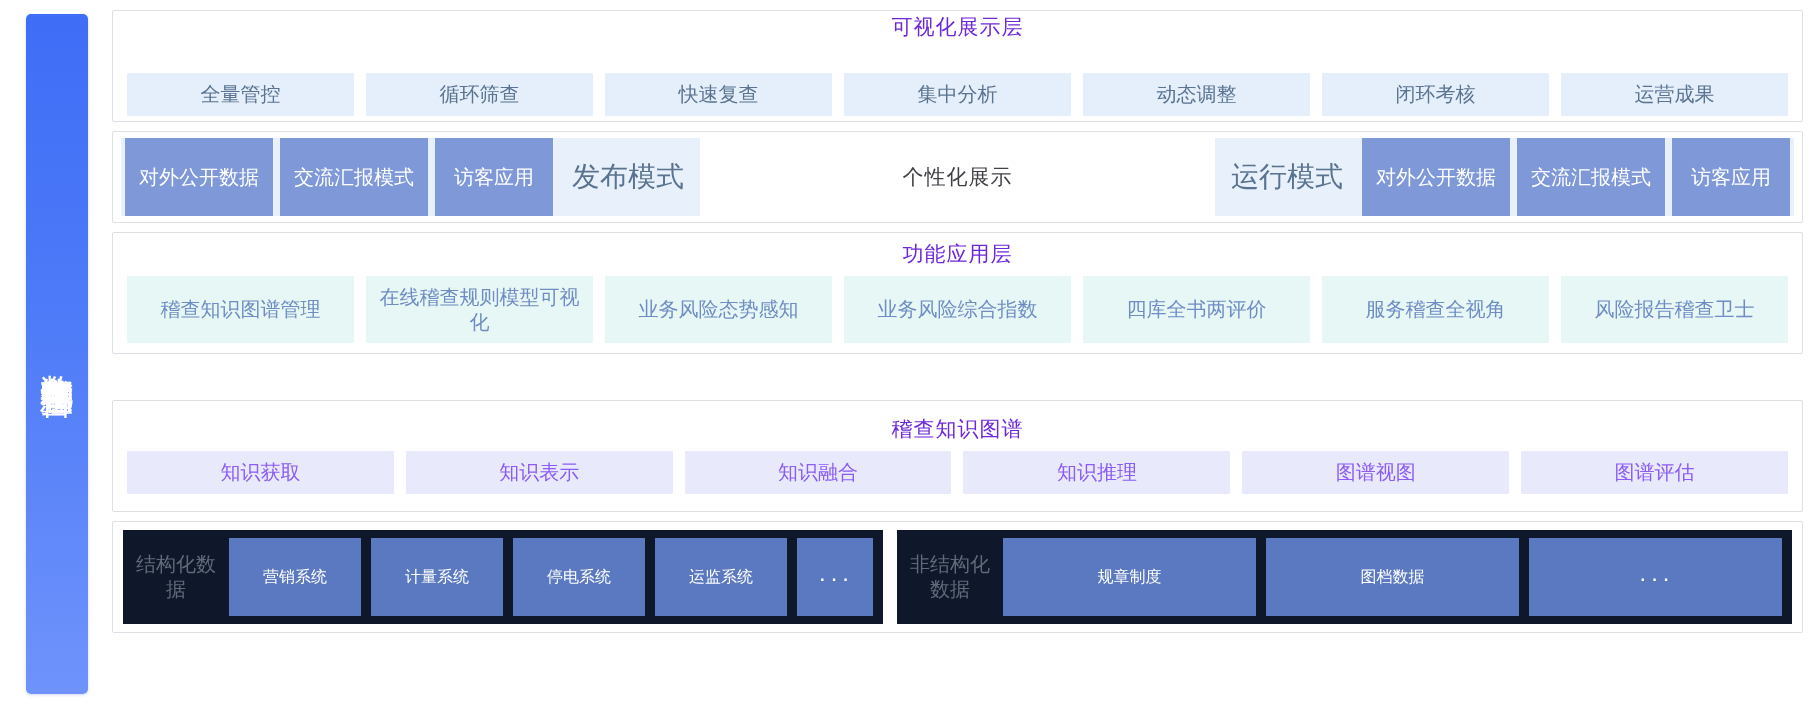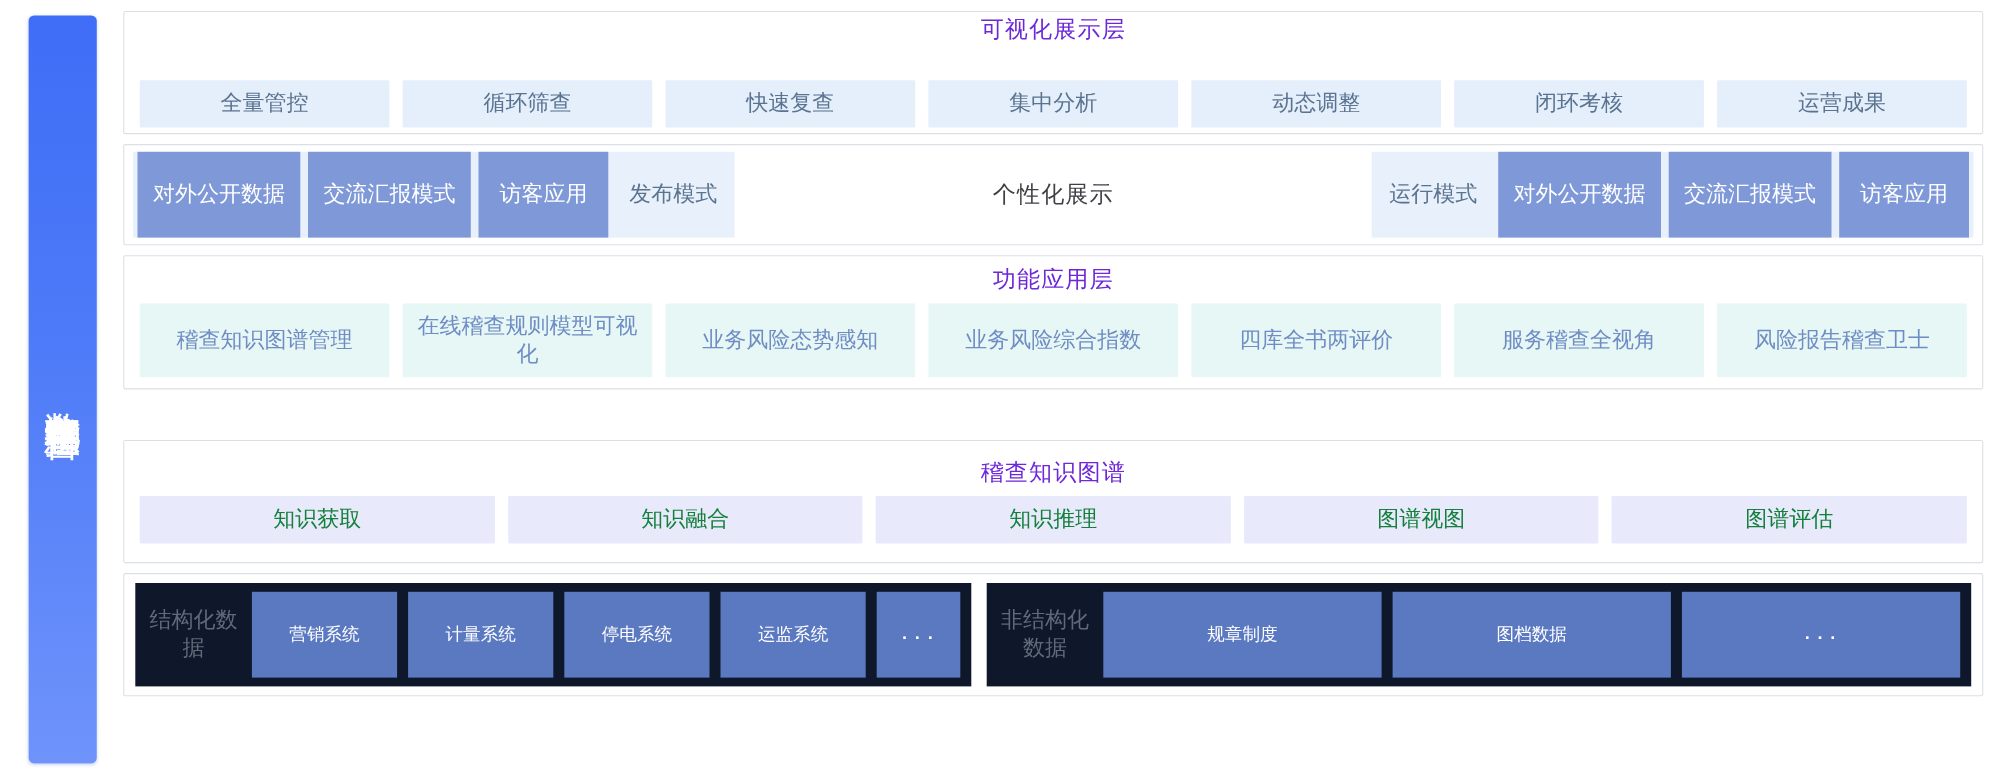--- a/index.html
+++ b/index.html
@@ -131,21 +131,21 @@
     align-items: center;
     justify-content: center;
     text-align: center;
     padding: 6px 14px;
     min-width: 118px;
     box-sizing: border-box;
   }
   .mode-ghost {
     background: transparent;
     color: #5a7390;
-    font-size: 20px;
+    font-size: 28px;
     line-height: 1.2;
     display: flex;
     align-items: center;
     justify-content: center;
     text-align: center;
     padding: 6px 12px;
     min-width: 70px;
     box-sizing: border-box;
   }
 
@@ -153,21 +153,21 @@
   .band-func { height: 122px; }
   .chip-func {
     background: #e7f7f5;
     color: #6f8dc4;
   }
 
   
   .band-kg { height: 112px; margin-top: 37px; }
   .chip-kg {
     background: #e8eafb;
-    color: #15803d;
+    color: #8b5cf6;
   }
 
   
   .band-data {
     height: 112px;
     flex-direction: row;
     align-items: stretch;
     padding: 8px 10px;
     gap: 14px;
   }
@@ -259,20 +259,21 @@
         <div class="chip chip-func">四库全书两评价</div>
         <div class="chip chip-func">服务稽查全视角</div>
         <div class="chip chip-func">风险报告稽查卫士</div>
       </div>
     </div>
 
     <div class="band band-kg">
       <div class="band-title">稽查知识图谱</div>
       <div class="chip-row">
         <div class="chip chip-kg">知识获取</div>
+        <div class="chip chip-kg">知识表示</div>
         <div class="chip chip-kg">知识融合</div>
         <div class="chip chip-kg">知识推理</div>
         <div class="chip chip-kg">图谱视图</div>
         <div class="chip chip-kg">图谱评估</div>
       </div>
     </div>
 
     <div class="band band-data">
       <div class="data-group data-group-structured">
         <div class="data-label">结构化数据</div>

